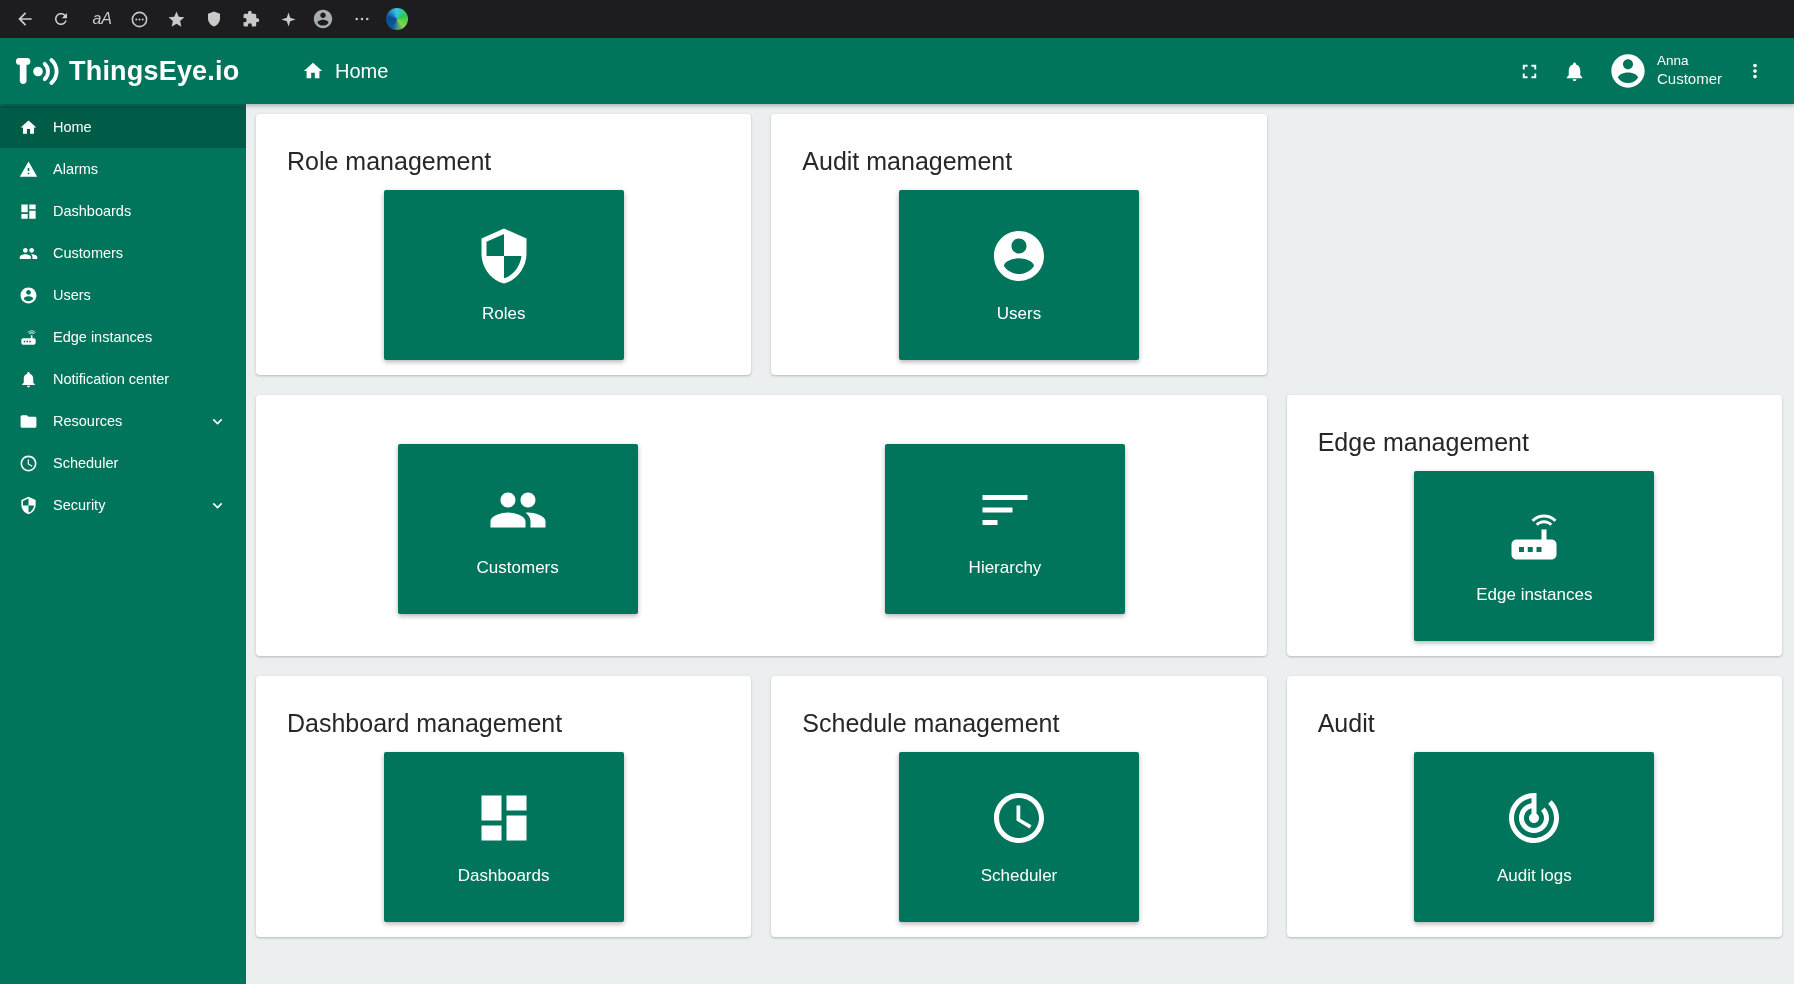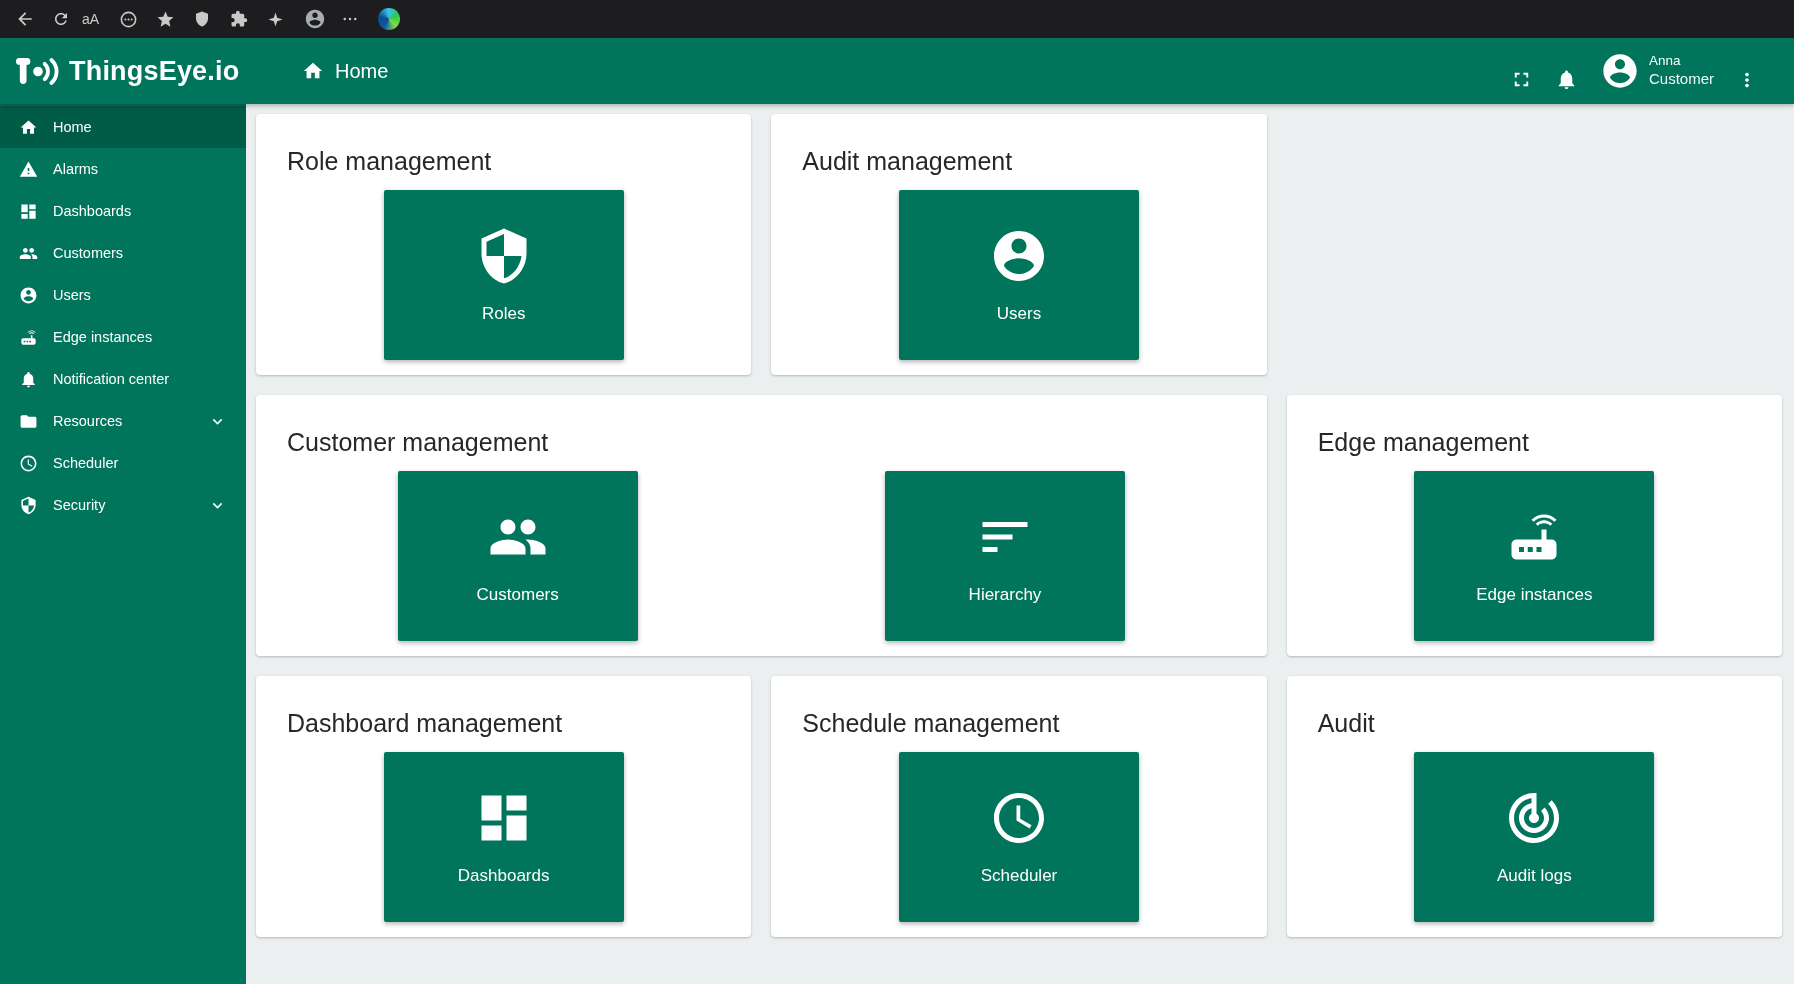--- a/index.html
+++ b/index.html
@@ -21,39 +21,39 @@
     display:flex;align-items:center;justify-content:center;flex:none;cursor:pointer;
   }
   .url-pill{
     flex:1;height:28px;margin:0 8px;background:#38383c;border-radius:14px;
     display:flex;align-items:center;gap:9px;padding:0 14px;
     color:#e9e9e9;font-size:13.5px;min-width:0;
   }
   .url-pill .ic{color:#bdbdbd;}
   .browser-right{display:flex;align-items:center;gap:7px;flex:none;padding-right:4px;}
   .browser-icon{
-    width:30px;height:30px;display:flex;align-items:center;justify-content:flex-start;
-    color:#c9c9c9;border-radius:5px;cursor:pointer;font-size:14px;
+    width:30px;height:30px;display:flex;align-items:center;justify-content:flex-end;
+    color:#c9c9c9;border-radius:5px;cursor:pointer;font-size:16px;font-style:italic;
   }
   .edge-logo{
     width:22px;height:22px;border-radius:50%;
     background:conic-gradient(from 210deg,#0c59a4,#114a8b,#36c5f0,#2dc84d,#86d94b,#0c59a4);
   }
   .avatar-gray{color:#a7adb3;}
 
   
   .app-header{
     height:66px;background:#00755c;color:#fff;display:flex;align-items:center;
     box-shadow:0 2px 4px rgba(0,0,0,.25);position:relative;z-index:2;
   }
   .brand{width:246px;flex:none;display:flex;align-items:center;gap:9px;padding-left:16px;}
   .brand-text{font-size:27px;font-weight:700;letter-spacing:.2px;}
   .page-title-wrap{display:flex;align-items:center;gap:11px;margin-left:40px;font-size:20px;}
   .page-title-wrap .ic{color:#fff;}
-  .header-actions{margin-left:auto;display:flex;align-items:flex-end;gap:22px;padding-right:36px;}
+  .header-actions{margin-left:auto;display:flex;align-items:center;gap:22px;padding-right:28px;}
   .header-actions .ic{color:#fff;cursor:pointer;}
   .user-chip{display:flex;align-items:center;gap:9px;cursor:pointer;}
   .user-lines{display:flex;flex-direction:column;line-height:1.25;}
   .user-name{font-size:13.5px;}
   .user-role{font-size:15px;opacity:.95;}
 
   
   .layout{display:flex;height:880px;}
   .sidebar{width:246px;flex:none;background:#00755c;color:#fff;padding-top:2px;}
   .side-item{
@@ -321,21 +321,20 @@
                 <svg viewBox="0 0 24 24">
                   <path d="M12 2C6.48 2 2 6.48 2 12s4.48 10 10 10 10-4.48 10-10S17.52 2 12 2zm0 3c1.66 0 3 1.34 3 3s-1.34 3-3 3-3-1.34-3-3 1.34-3 3-3zm0 14.2c-2.5 0-4.71-1.28-6-3.22.03-1.99 4-3.08 6-3.08 1.99 0 5.97 1.09 6 3.08-1.29 1.94-3.5 3.22-6 3.22z"></path>
                 </svg>
               </span>
             <span class="tile-label">Users</span>
           </div>
         </div>
       </section>
 
       <section class="card wide">
-        <h2 class="card-title">Customer management</h2>
         <div class="tiles">
           <div class="tile">
             <span class="ic">
                 <svg viewBox="0 0 24 24">
                   <path d="M16 11c1.66 0 2.99-1.34 2.99-3S17.66 5 16 5c-1.66 0-3 1.34-3 3s1.34 3 3 3zm-8 0c1.66 0 2.99-1.34 2.99-3S9.66 5 8 5C6.34 5 5 6.34 5 8s1.34 3 3 3zm0 2c-2.33 0-7 1.17-7 3.5V19h14v-2.5c0-2.33-4.67-3.5-7-3.5zm8 0c-.29 0-.62.02-.97.05 1.16.84 1.97 1.97 1.97 3.45V19h6v-2.5c0-2.33-4.67-3.5-7-3.5z"></path>
                 </svg>
               </span>
             <span class="tile-label">Customers</span>
           </div>
           <div class="tile">

